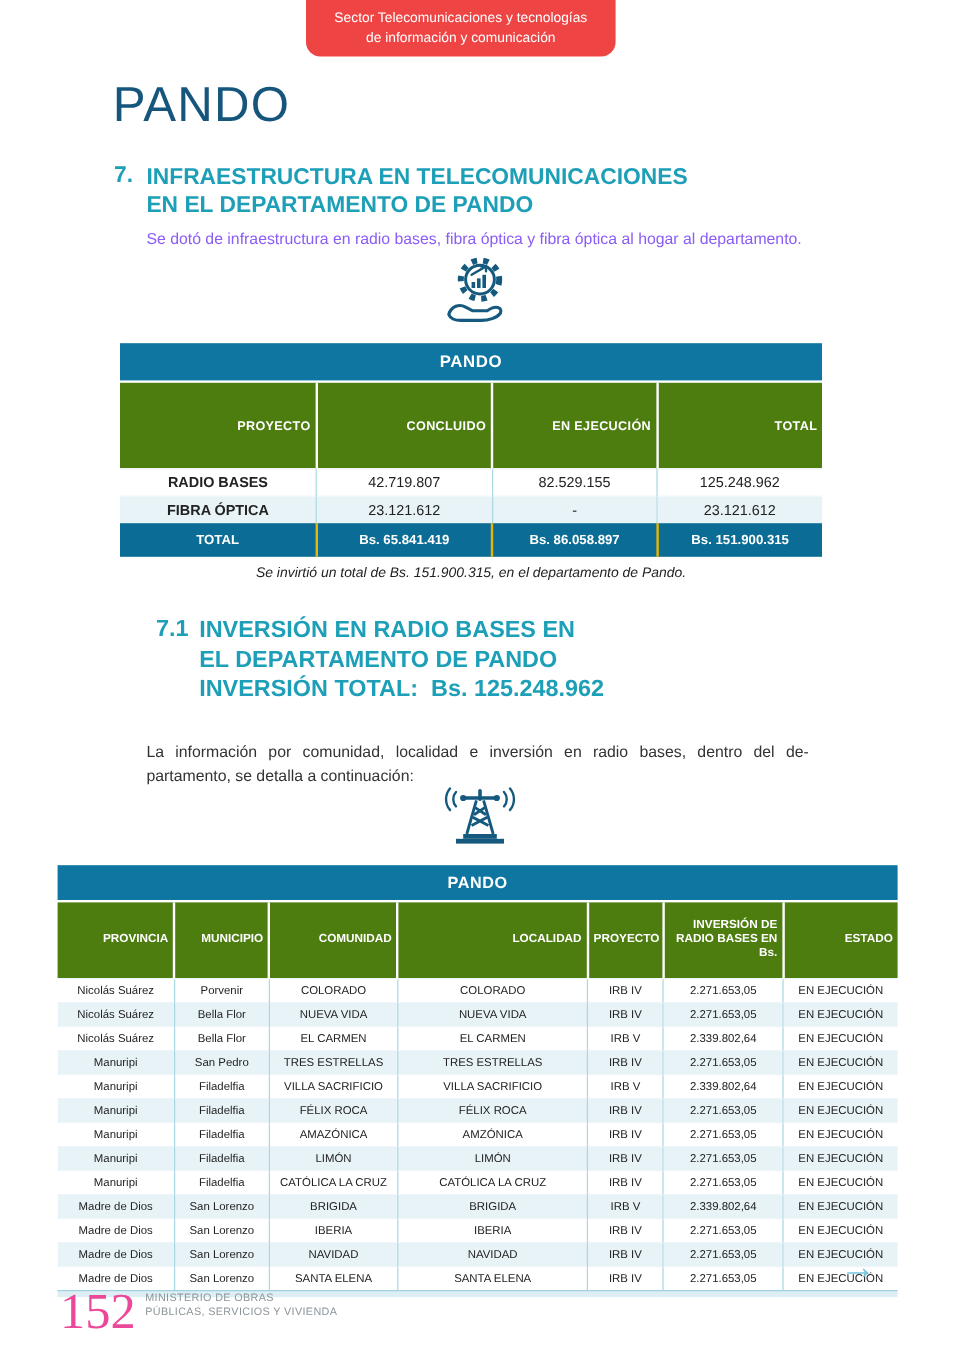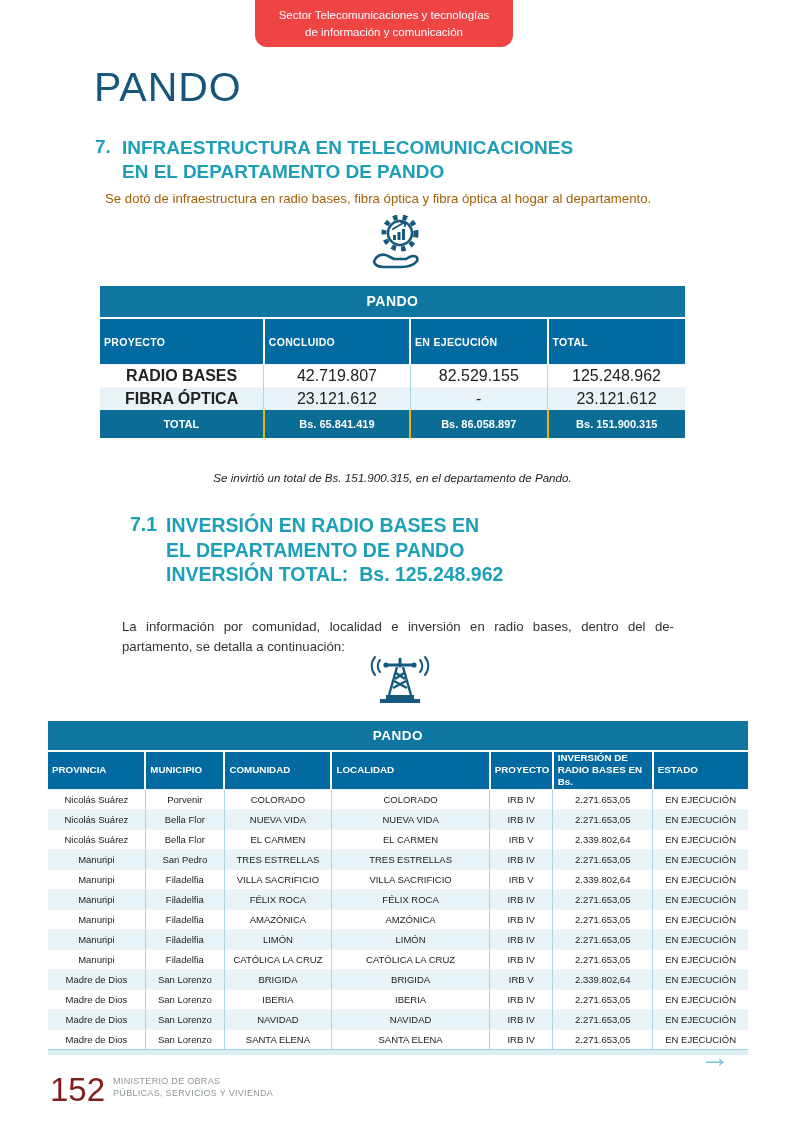--- a/index.html
+++ b/index.html
@@ -22,65 +22,65 @@
   
   .sec { position:absolute; display:flex; color:#1d9fb8; font-weight:700; }
   .sec .num { flex:none; }
   .sec .lines { line-height:1.26; }
   .sec .lines div { white-space:pre; }
   .sec7 { left:95px; top:136px; font-size:19px; }
   .sec7 .num { width:27px; }
   .sec71 { left:86px; top:513px; font-size:19.5px; }
   .sec71 .num { width:36px;margin-left:44px; }
   
-  .para1 { position:absolute; left:105px; top:191px; font-size:13.2px; color:#a16207; }
+  .para1 { position:absolute; left:122px; top:191px; font-size:13.2px; color:#8b5cf6; }
   .para2 { position:absolute; left:122px; top:617px; width:552px; font-size:13.2px; color:#333333; line-height:1.5; }
   .line-just { text-align:justify; text-align-last:justify; }
   
   .icon1 { position:absolute; left:360px; top:209px; }
   .icon2 { position:absolute; left:356px; top:653px; }
   
   .tbl-wrap1 { position:absolute; left:100px; top:286px; width:585px; }
   .tbl-wrap2 { position:absolute; left:48px; top:721px; width:700px; }
   .tbl-title { background:#0e76a0; color:#fff; font-weight:700; text-align:center; letter-spacing:.5px; }
   .tbl-wrap1 .tbl-title { height:31px; line-height:31px; font-size:14px; margin-bottom:2px; }
   .tbl-wrap2 .tbl-title { height:29px; line-height:29px; font-size:13.5px; margin-bottom:2px; }
   table { width:100%; border-collapse:collapse; table-layout:fixed; }
   thead th {
-    background:#0369a1; color:#fff; font-weight:700; text-align:left;
-    vertical-align:middle; border-left:2px solid #ffffff; padding:0 4px;
+    background:#4d7c0f; color:#fff; font-weight:700; text-align:right;
+    vertical-align:middle; border-left:2px solid #ffffff; padding:13px 4px;
   }
   thead th:first-child { border-left:none; }
   .tbl1 thead th { height:45px; font-size:10.5px; letter-spacing:.3px; }
   .tbl2 thead th { height:26px; font-size:9.8px; line-height:1.25; }
   tbody td {
     text-align:center; vertical-align:middle; color:#222222; background:#ffffff;
     border-left:1px solid #a9d7e2; border-top:1px solid #eef6f9; padding:0 3px;
     overflow:hidden; white-space:nowrap;
   }
   tbody td:first-child { border-left:none; }
   tbody tr:nth-child(even) td { background:#e8f3f7; }
-  .tbl1 tbody td { height:22px; font-size:16px; }
+  .tbl1 tbody td { height:22px; font-size:12px; }
   .tbl1 tbody tr td:first-child { font-weight:700; }
   .tbl2 tbody td { height:19px; font-size:9.5px; }
   .tbl1 tfoot td {
     background:#0b6d96; color:#fff; font-weight:700; height:26px; font-size:11px;
     text-align:center; border-left:2px solid #eab308;
   }
   .tbl1 tfoot td:first-child { border-left:none; }
   .tbl2-bottom { height:5px; background:#ddeef4; border-top:1px solid #9fd0df; }
   
   .caption {
     position:absolute; left:100px; top:471px; width:585px; text-align:center;
     font-size:11.6px; font-style:italic; color:#222222;
   }
   
   .next-arrow { position:absolute; left:700px; top:1040px; font-size:30px; color:#7cc3de; }
   .footer { position:absolute; left:50px; top:1073px; display:flex; align-items:flex-start; gap:8px; }
-  .footer .pagenum { font-size:33px; color:#7f1d1d; line-height:1; }
+  .footer .pagenum { font-size:42px; color:#ec4899; line-height:1;font-family:Liberation Serif, serif; }
   .footer .ministry { font-size:9px; color:#8d959a; line-height:1.3; letter-spacing:.3px; padding-top:3px; }
 </style>
 </head>
 <body>
 
 <div class="page">
 
   <div class="banner">
     <div>Sector Telecomunicaciones y tecnologías</div>
     <div>de información y comunicación</div>

